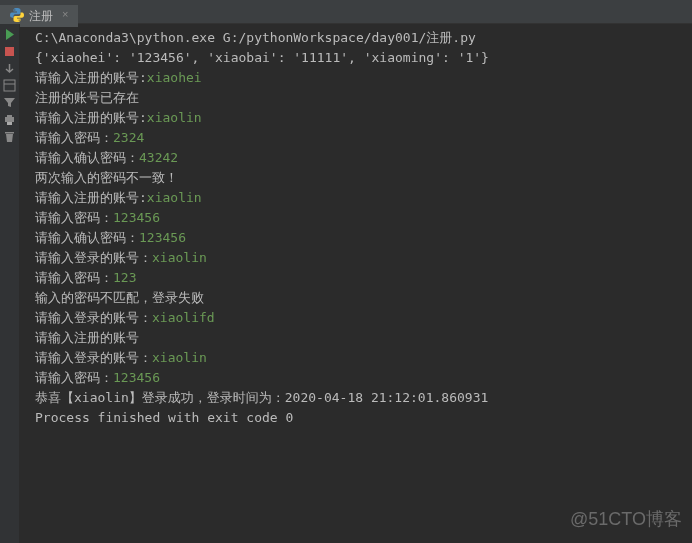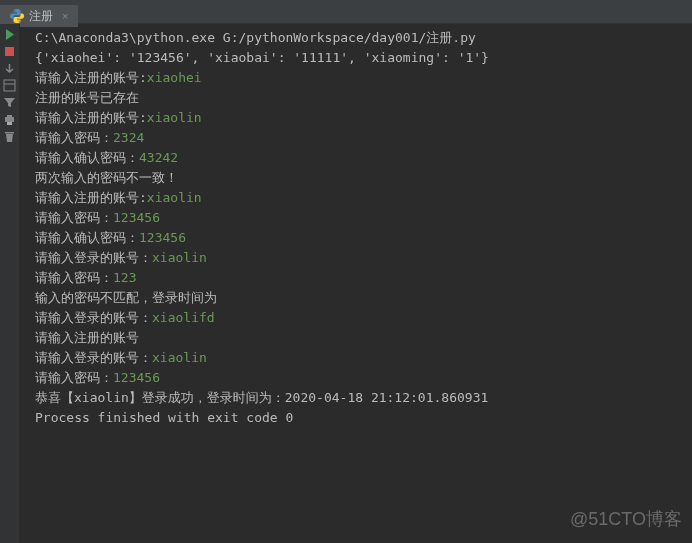--- a/index.html
+++ b/index.html
@@ -18,21 +18,20 @@
       height: 24px;
       display: flex;
       align-items: center;
     }
     .tab {
       background: #4e5254;
       color: #bbbbbb;
       padding: 3px 10px;
       font-size: 12px;
       display: flex;
-      align-items: center;
       gap: 5px;
       height: 22px;
       font-family: "Microsoft YaHei", sans-serif;
       margin-top: 9px;
     }
     .tab-icon {
       width: 14px;
       height: 14px;
       display: inline-flex;
       align-items: center;
@@ -144,21 +143,21 @@
     <div class="line"><span class="prompt">注册的账号已存在</span></div>
     <div class="line"><span class="prompt">请输入注册的账号:</span><span class="input-green">xiaolin</span></div>
     <div class="line"><span class="prompt">请输入密码：</span><span class="input-green">2324</span></div>
     <div class="line"><span class="prompt">请输入确认密码：</span><span class="input-green">43242</span></div>
     <div class="line"><span class="prompt">两次输入的密码不一致！</span></div>
     <div class="line"><span class="prompt">请输入注册的账号:</span><span class="input-green">xiaolin</span></div>
     <div class="line"><span class="prompt">请输入密码：</span><span class="input-green">123456</span></div>
     <div class="line"><span class="prompt">请输入确认密码：</span><span class="input-green">123456</span></div>
     <div class="line"><span class="prompt">请输入登录的账号：</span><span class="input-green">xiaolin</span></div>
     <div class="line"><span class="prompt">请输入密码：</span><span class="input-green">123</span></div>
-    <div class="line"><span class="prompt">输入的密码不匹配，登录时间为</span></div>
+    <div class="line"><span class="prompt">输入的密码不匹配，登录失败</span></div>
     <div class="line"><span class="prompt">请输入登录的账号：</span><span class="input-green">xiaolifd</span></div>
     <div class="line"><span class="prompt">请输入注册的账号</span></div>
     <div class="line"><span class="prompt">请输入登录的账号：</span><span class="input-green">xiaolin</span></div>
     <div class="line"><span class="prompt">请输入密码：</span><span class="input-green">123456</span></div>
     <div class="line"><span class="prompt">恭喜【xiaolin】登录成功，登录时间为：2020-04-18 21:12:01.860931</span></div>
     <div class="line"><span class="prompt"></span></div>
     <div class="line"><span class="prompt">Process finished with exit code 0</span></div>
   </div>
 
 <div class="watermark">@51CTO博客</div>

